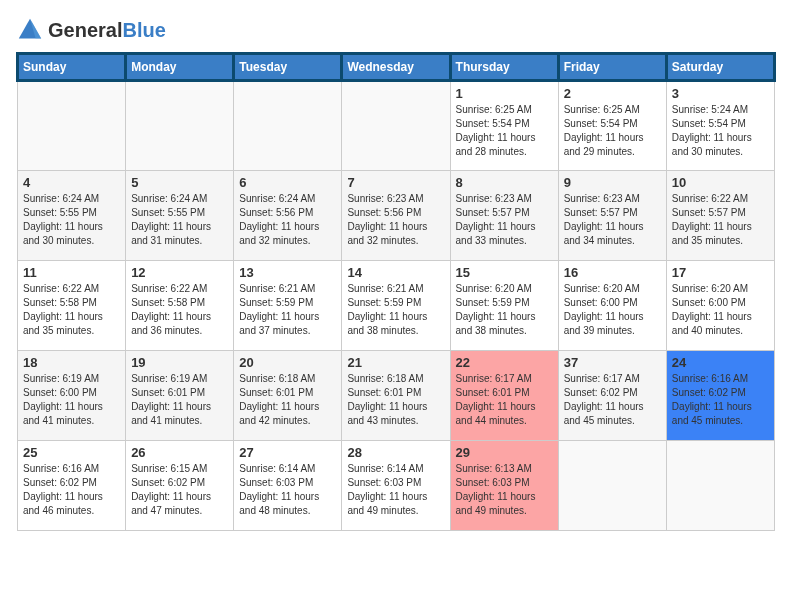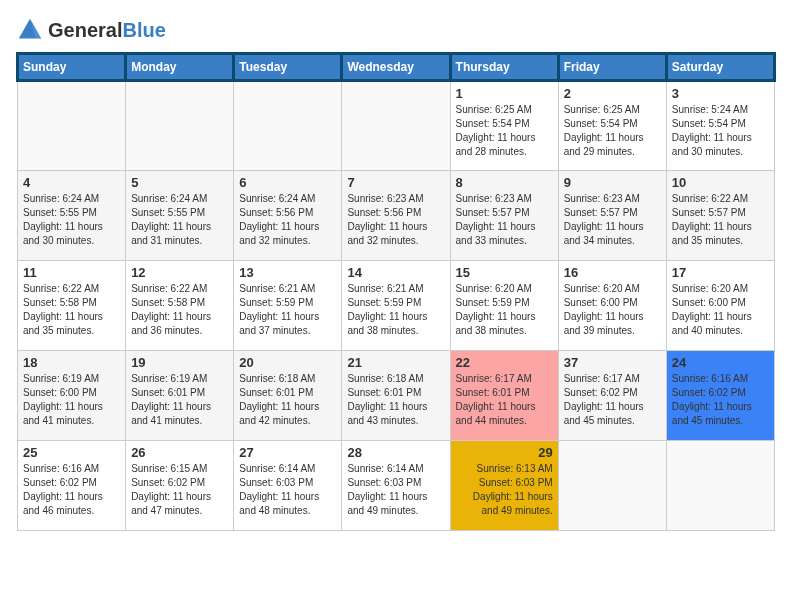--- a/index.html
+++ b/index.html
@@ -288,21 +288,21 @@
           <div class="cell-info">Sunrise: 6:14 AM
 Sunset: 6:03 PM
 Daylight: 11 hours and 48 minutes.</div>
         </td>
         <td style="background-color: rgb(255, 255, 255);">
           <span class="day-num">28</span>
           <div class="cell-info">Sunrise: 6:14 AM
 Sunset: 6:03 PM
 Daylight: 11 hours and 49 minutes.</div>
         </td>
-        <td style="background-color: #eab308; text-align: right;">
+        <td style="background-color: #fca5a5;">
           <span class="day-num">29</span>
           <div class="cell-info">Sunrise: 6:13 AM
 Sunset: 6:03 PM
 Daylight: 11 hours and 49 minutes.</div>
         </td>
         <td class="empty" style="background-color: rgb(249, 249, 249);"></td>
         <td class="empty" style="background-color: rgb(249, 249, 249);"></td>
       </tr>
     </tbody>
 </table>

